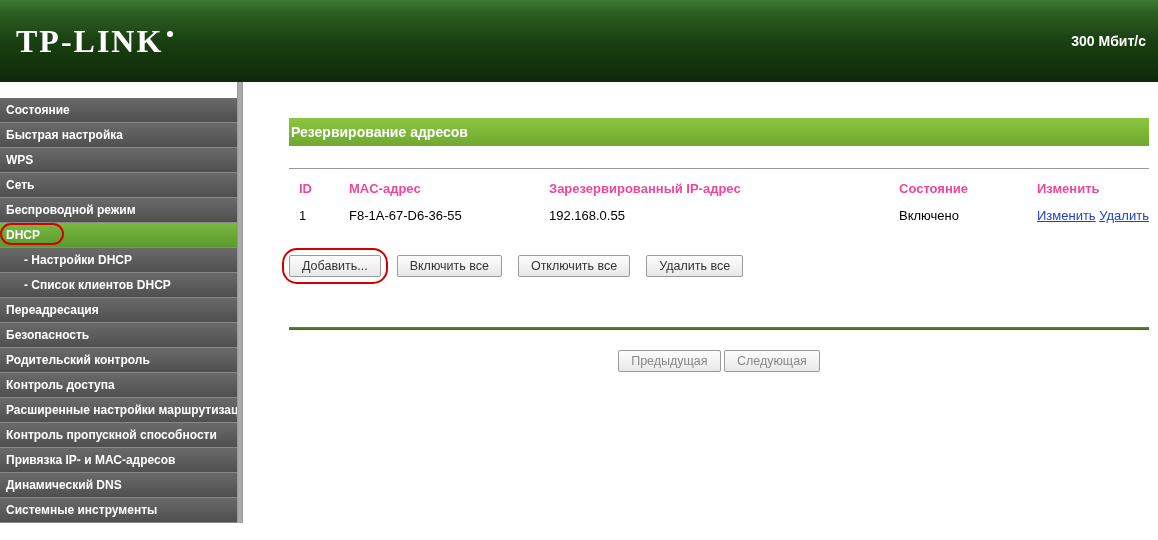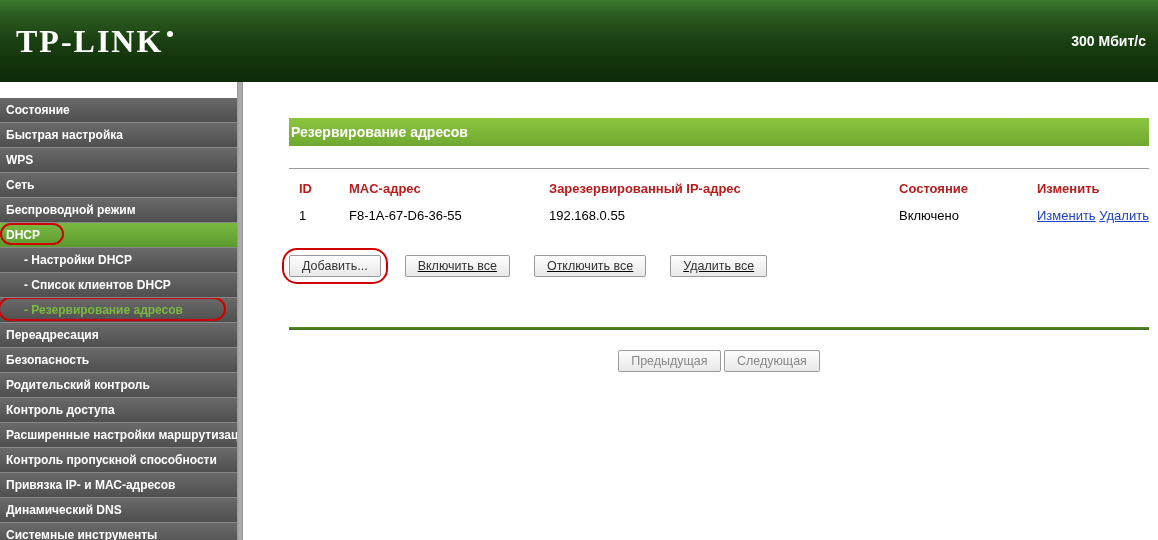--- a/index.html
+++ b/index.html
@@ -60,29 +60,29 @@
     font-weight: bold;
     font-size: 14px;
     padding: 6px 2px;
     width: 860px;
   }
   
   .hr1 { height:1px; background:#999; width:860px; margin:22px 0 0 0; }
   .hr-green { height:3px; background: linear-gradient(to bottom,#5a8a2a,#3d6b18); width:860px; margin-top:50px;}
   
   table.res { width:860px; border-collapse:collapse; margin-top:12px;}
-  table.res th { text-align:left; font-weight:bold; font-size:13px; padding: 0 0 10px 0; color:#b91c1c;}
+  table.res th { text-align:left; font-weight:bold; font-size:13px; padding: 0 0 10px 0; color:#ec4899;}
   table.res td { font-size:13px; padding: 2px 0; color:#000;}
   table.res th:nth-child(1), table.res td:nth-child(1){ width:60px; padding-left:10px;}
   table.res th:nth-child(2), table.res td:nth-child(2){ width:200px;}
   table.res th:nth-child(3), table.res td:nth-child(3){ width:350px;}
   table.res th:nth-child(4), table.res td:nth-child(4){ width:138px;}
   table.res a { color:#2040cc; text-decoration:underline; cursor:pointer; }
   
-  .btn-row { margin-top:30px; display:flex; gap:24px;text-decoration:underline; }
+  .btn-row { margin-top:30px; display:flex; gap:16px; }
   .btn {
     font-family: Arial; font-size:12.5px; color:#333;
     background: linear-gradient(#fdfdfd,#e8e8e8);
     border:1px solid #9a9a9a; border-radius:2px;
     padding: 3px 12px; cursor:pointer;
   }
   .btn-circled { position:relative; }
   .btn-circled::after{
     content:''; position:absolute; left:-7px; top:-7px; right:-7px; bottom:-7px;
     border:2.5px solid #d10000; border-radius:15px; pointer-events:none;
@@ -107,21 +107,20 @@
     <div class="sidebar-spacer"></div>
     <div id="nav-container">
         <div class="nav-item"><span class="label-text">Состояние</span></div>
         <div class="nav-item"><span class="label-text">Быстрая настройка</span></div>
         <div class="nav-item"><span class="label-text">WPS</span></div>
         <div class="nav-item"><span class="label-text">Сеть</span></div>
         <div class="nav-item"><span class="label-text">Беспроводной режим</span></div>
         <div class="nav-item active-parent"><span class="label-text">DHCP</span><div class="circ-parent"></div></div>
         <div class="nav-item sub"><span class="label-text">- Настройки DHCP</span></div>
         <div class="nav-item sub"><span class="label-text">- Список клиентов DHCP</span></div>
-        <div class="nav-item sub active-sub"><span class="label-text">- Резервирование адресов</span><div class="circ-sub"></div></div>
         <div class="nav-item"><span class="label-text">Переадресация</span></div>
         <div class="nav-item"><span class="label-text">Безопасность</span></div>
         <div class="nav-item"><span class="label-text">Родительский контроль</span></div>
         <div class="nav-item"><span class="label-text">Контроль доступа</span></div>
         <div class="nav-item"><span class="label-text">Расширенные настройки маршрутизации</span></div>
         <div class="nav-item"><span class="label-text">Контроль пропускной способности</span></div>
         <div class="nav-item"><span class="label-text">Привязка IP- и МАС-адресов</span></div>
         <div class="nav-item"><span class="label-text">Динамический DNS</span></div>
         <div class="nav-item"><span class="label-text">Системные инструменты</span></div>
       </div>

